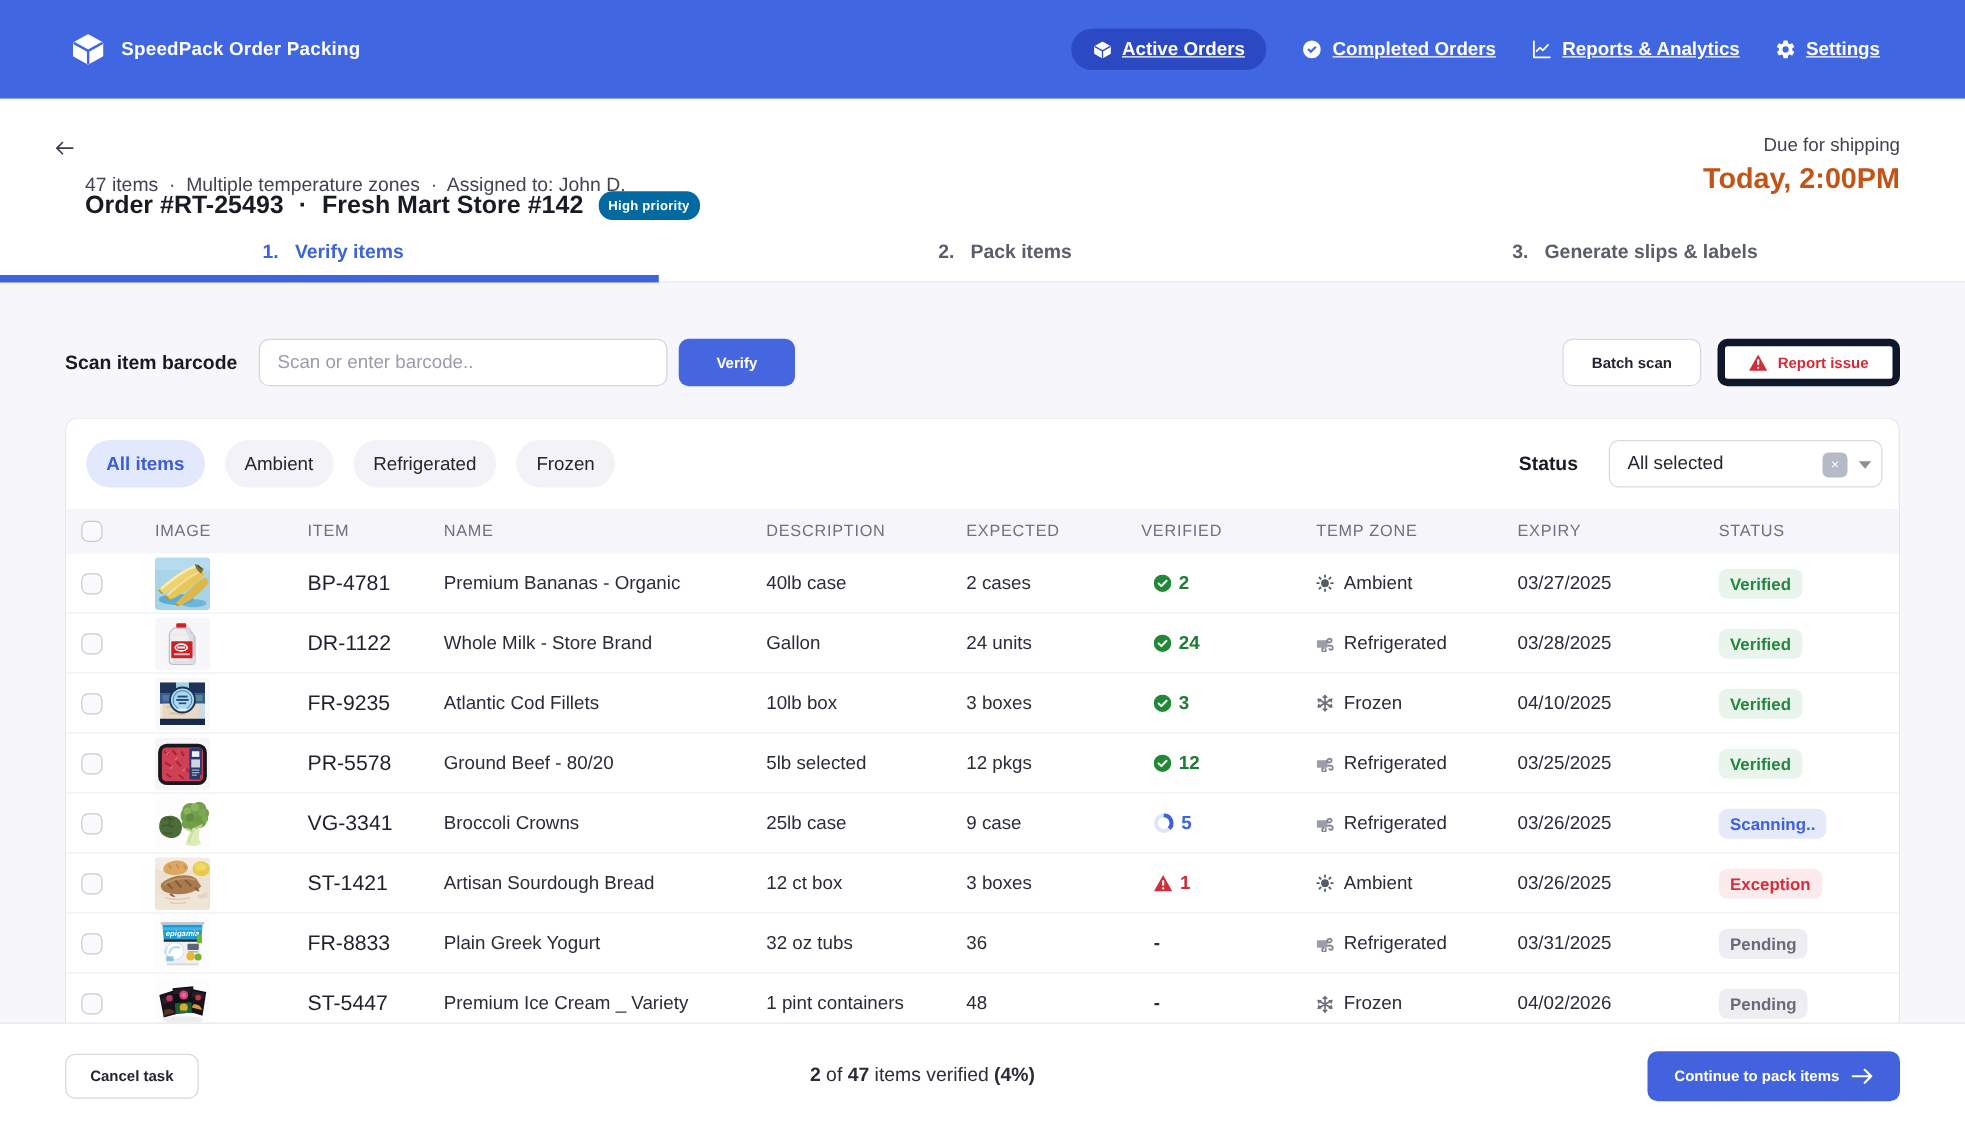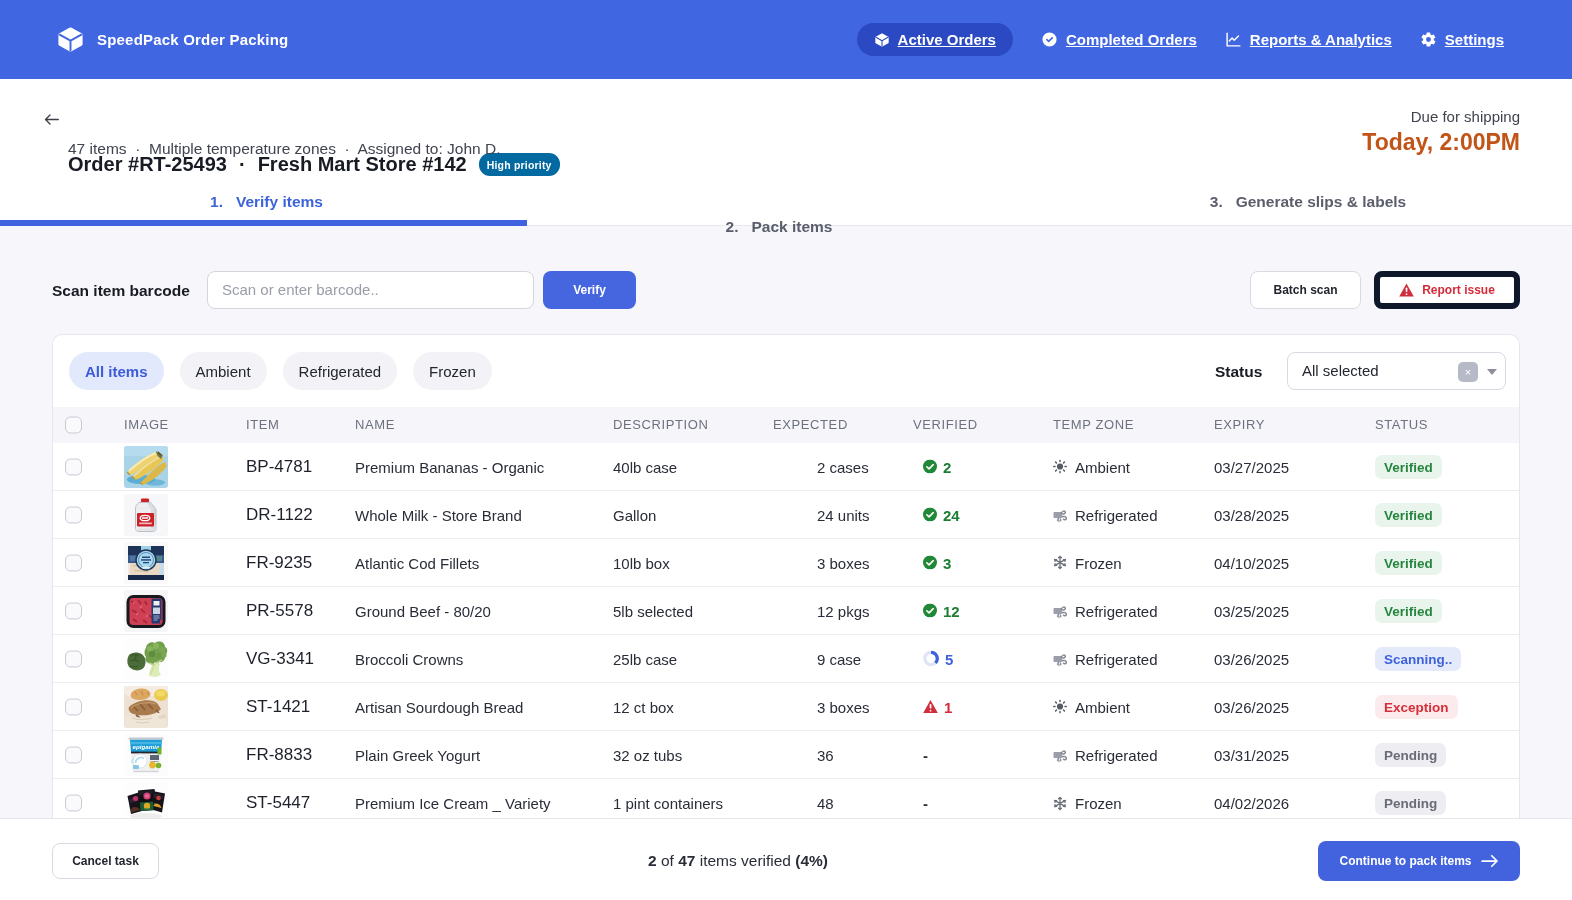--- a/index.html
+++ b/index.html
@@ -44,21 +44,21 @@
 
 .thead{position:absolute;left:0;top:72px;width:1466px;height:36px;background:#f6f6fa;}
 .thead span{position:absolute;top:10px;font-size:13px;color:#6d717f;letter-spacing:0.6px;}
 .trow{position:absolute;left:0;width:1466px;height:48px;border-bottom:1px solid #eceef2;background:#fff;}
 .cell{position:absolute;top:50%;transform:translateY(-50%);font-size:15px;color:#2a2d38;white-space:nowrap;}
 .cbox{position:absolute;left:12px;top:50%;transform:translateY(-50%);width:17px;height:17px;border:1px solid #c7c9d3;border-radius:5.5px;background:#faf9fc;}
 .pimg{position:absolute;left:71px;top:50%;transform:translateY(-50%);width:44px;height:42px;border-radius:3px;overflow:hidden;}
 .itemcode{left:193px;font-size:17px;color:#1e212b;}
 .cname{left:302px;}
 .cdesc{left:560px;}
-.cexp{left:720px;margin-left:44px;}
+.cexp{left:720px;}
 .cver{left:870px;display:flex;align-items:center;gap:6px;font-weight:bold;}
 .czone{left:1000px;display:flex;align-items:center;gap:8px;}
 .cexpiry{left:1161px;}
 .cstatus{left:1322px;}
 .spill{display:inline-block;border-radius:7px;font-size:13.5px;font-weight:bold;padding:5px 9px 4px;}
 .sp-v{background:#e9f5ec;color:#27873f;}
 .sp-s{background:#e5eafb;color:#3e62db;}
 .sp-e{background:#fcebec;color:#d62f3a;}
 .sp-p{background:#ededf2;color:#696c77;}
 .vnum-g{color:#1d7d35;}
@@ -138,21 +138,21 @@
       <span>Order #RT-25493</span>
       <span class="dot">·</span>
       <span>Fresh Mart Store #142</span>
       <span class="hp">High priority</span>
     </div>
   <div class="osub">47 items&nbsp; ·&nbsp; Multiple temperature zones&nbsp; ·&nbsp; Assigned to: John D.</div>
   <div class="due1">Due for shipping</div>
   <div class="due2">Today, 2:00PM</div>
   <div class="tabs">
     <div class="tab active" style="left:0;text-indent:9px;">1.&nbsp;&nbsp; Verify items</div>
-    <div class="tab" style="left:516px;text-indent:2px;margin-top:25px;">2.&nbsp;&nbsp; Pack items</div>
+    <div class="tab" style="left:541px;text-indent:2px;">2.&nbsp;&nbsp; Pack items</div>
     <div class="tab" style="left:1048px;text-indent:-4px;">3.&nbsp;&nbsp; Generate slips &amp; labels</div>
     <div class="tabline"></div>
   </div>
 </div>
 
 <div class="scanlabel">Scan item barcode</div>
 <div class="scaninput">Scan or enter barcode..</div>
 <div class="btn verifybtn">Verify</div>
 <div class="btn batchbtn">Batch scan</div>
 <div class="btn reportbtn"><svg width="15" height="14" viewBox="0 0 15 14">

